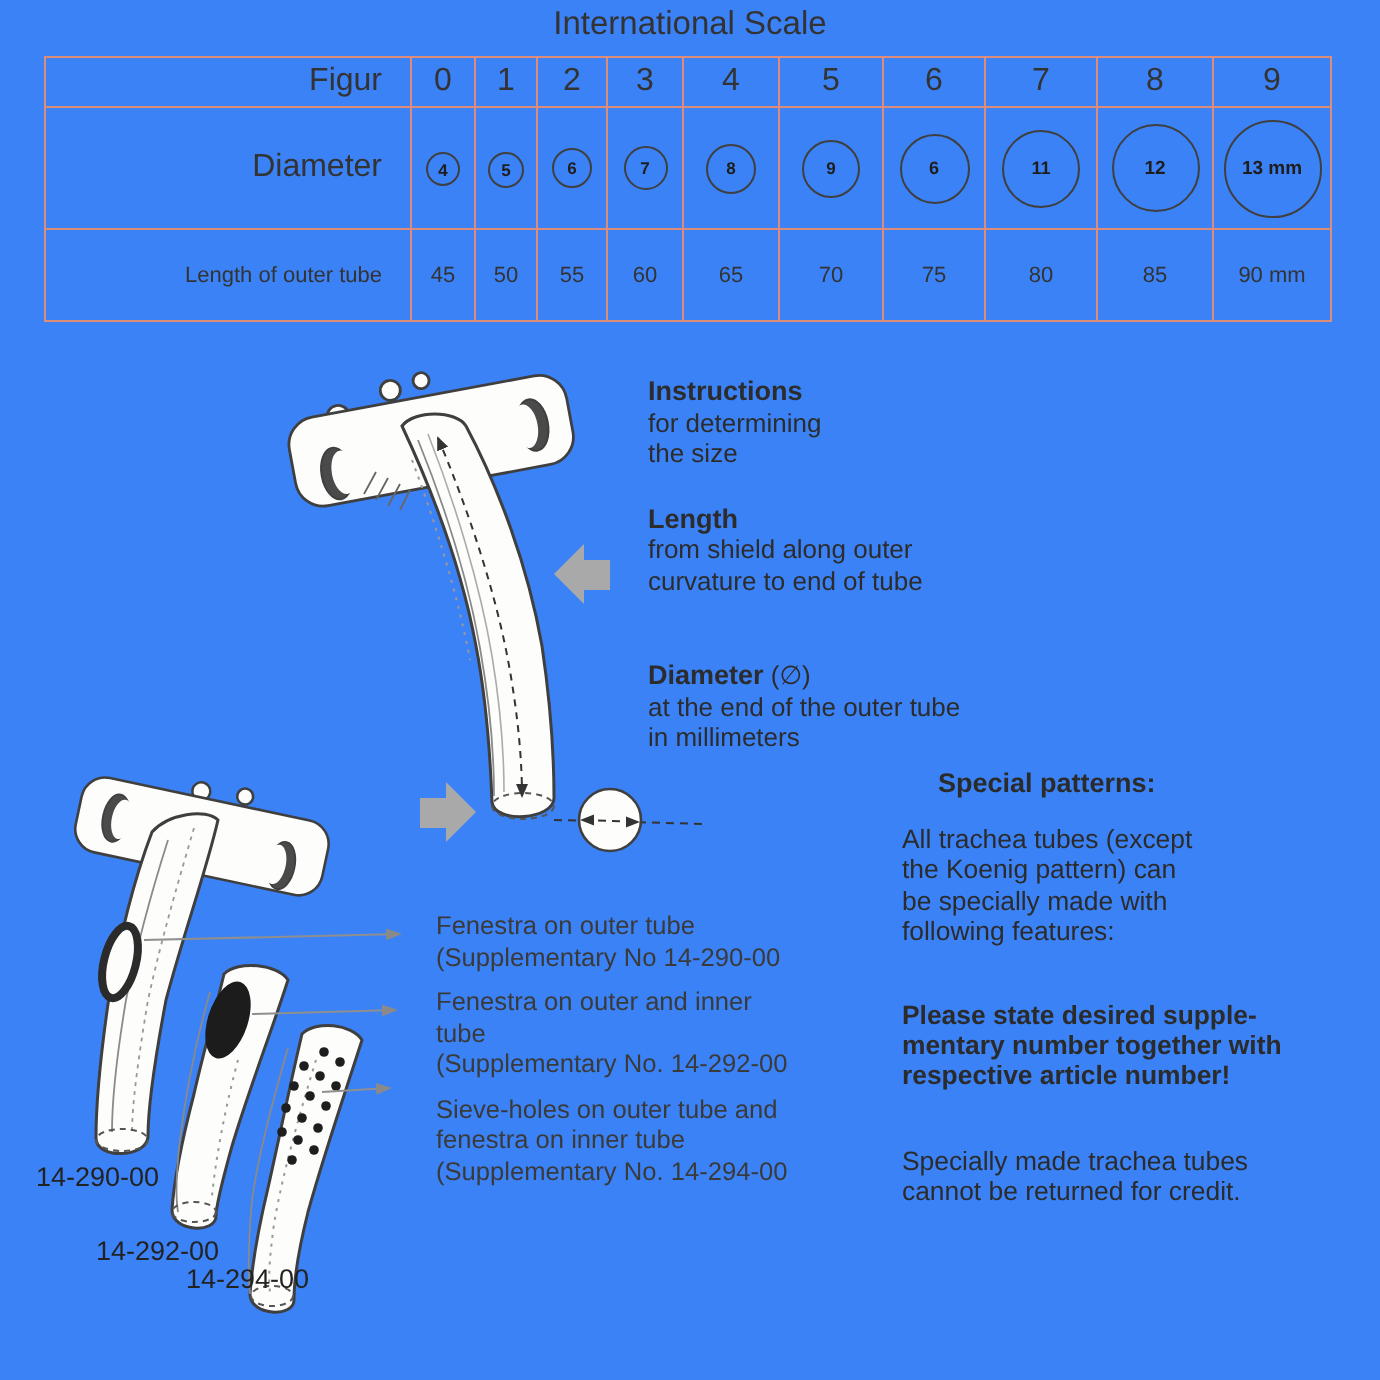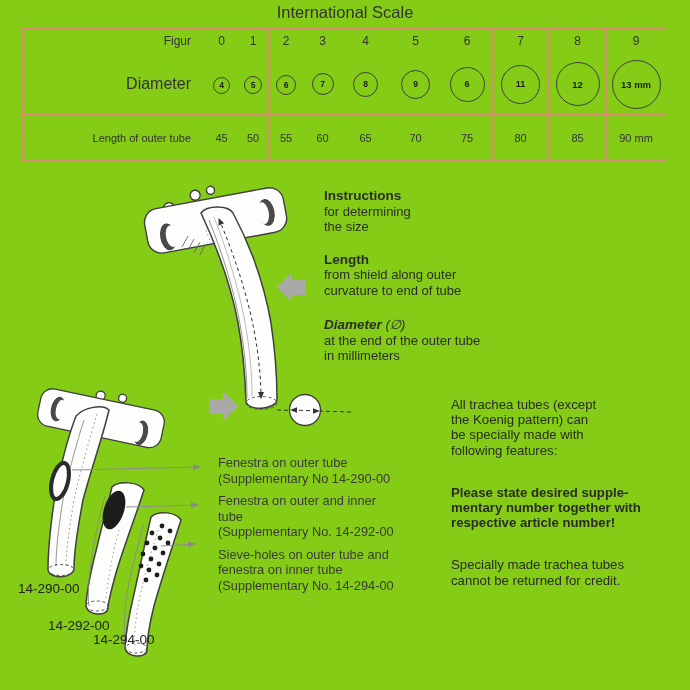--- a/index.html
+++ b/index.html
@@ -1,54 +1,54 @@
 <!DOCTYPE html>
 <html><head>
 <meta charset="utf-8">
 <style>
   html,body { margin:0; padding:0; }
   .page {
     position:relative; width:690px; height:690px;
-    background:#84cc16; overflow:hidden;
+    background:#3b82f6; overflow:hidden;
     font-family:"Liberation Sans", sans-serif; color:#2e2e2e;
   }
   .title {
     position:absolute; top:3px; left:0; width:100%;
     text-align:center; font-size:16.5px; color:#333;
   }
   
   .scale-table {
     position:absolute; left:22px; top:28px; width:643px;
     border-collapse:collapse; table-layout:fixed;
   }
   .scale-table td {
     border:1px solid #dd8c78; text-align:center; vertical-align:middle;
     padding:0; color:#333;
   }
-  tr.figur-row td { height:24px; font-size:12px; }
+  tr.figur-row td { height:24px; font-size:16px; }
   tr.diam-row  td { height:60px; }
   tr.len-row   td { height:45px; font-size:11px; }
   td.lbl { text-align:right; padding-right:14px; font-size:16px; color:#333; }
   .circ {
     display:inline-flex; align-items:center; justify-content:center;
     border:1.3px solid #3f3f3f; border-radius:50%;
     font-weight:bold; font-size:8.5px; color:#1e1e1e; white-space:nowrap;
   }
   .d0{width:15px;height:15px}.d1{width:16px;height:16px}.d2{width:18px;height:18px}
   .d3{width:20px;height:20px}.d4{width:23px;height:23px}.d5{width:27px;height:27px}
   .d6{width:33px;height:33px;font-size:9px}.d7{width:37px;height:37px;font-size:9px}
   .d8{width:42px;height:42px;font-size:9.5px}.d9{width:47px;height:47px;font-size:9.5px}
   
   .instructions {
     position:absolute; left:324px; top:188px;
     font-size:13px; line-height:15.5px; color:#2c2c2c;
   }
   .instructions .h { font-weight:bold; font-size:13.5px; }
   .instructions .grp { margin-top:17px; }
-  .instructions .grp2 { margin-top:19px;font-style:italic; }
+  .instructions .grp2 { margin-top:32px; }
   .supp {
     position:absolute; left:218px; top:455px;
     font-size:12.8px; line-height:15.5px; color:#3a3a3a;
   }
   .supp .item + .item { margin-top:7px; }
   .special {
     position:absolute; left:451px; top:384px; width:232px;
     font-size:13.2px; line-height:15.2px; color:#2b2b2b;
   }
   .special .h  { font-weight:bold; font-size:13.5px; margin-left:18px; }
@@ -276,20 +276,21 @@
       <div>(Supplementary No. 14-292-00</div>
     </div>
     <div class="item">
       <div>Sieve-holes on outer tube and</div>
       <div>fenestra on inner tube</div>
       <div>(Supplementary No. 14-294-00</div>
     </div>
   </div>
 
   <div class="special">
+    <div class="h">Special patterns:</div>
     <div class="p1">
       <div>All trachea tubes (except</div>
       <div>the Koenig pattern) can</div>
       <div>be specially made with</div>
       <div>following features:</div>
     </div>
     <div class="p2">
       <div>Please state desired supple-</div>
       <div>mentary number together with</div>
       <div>respective article number!</div>

